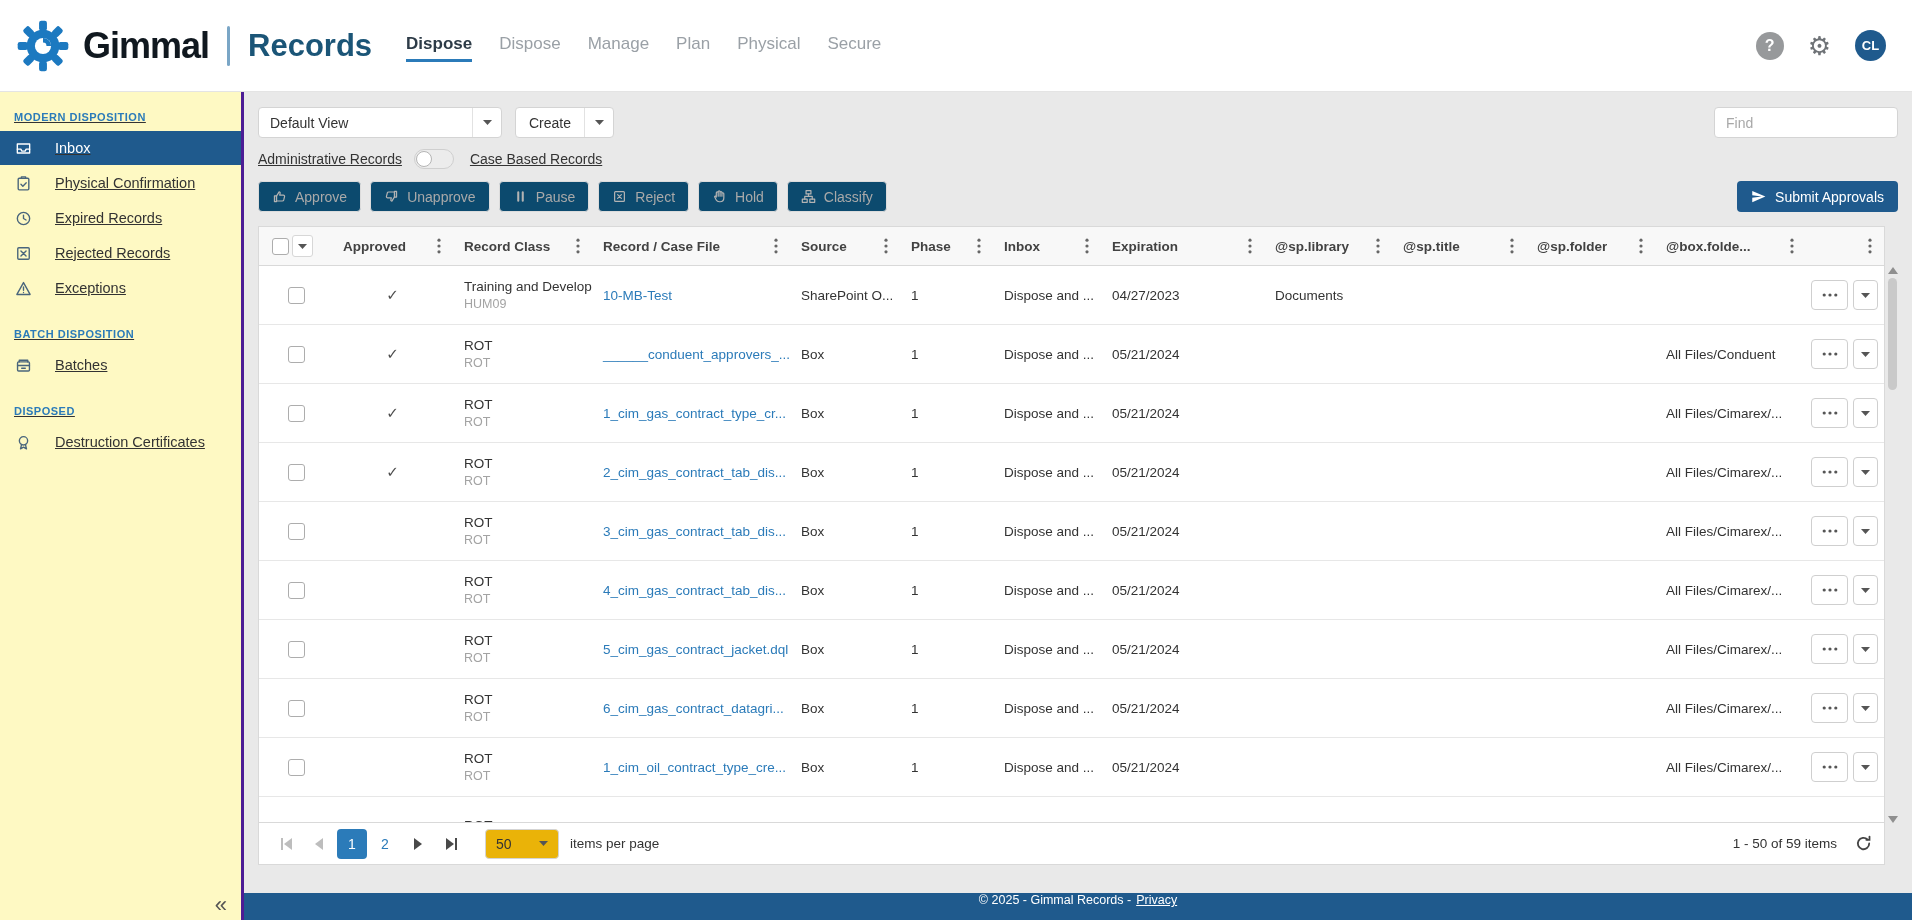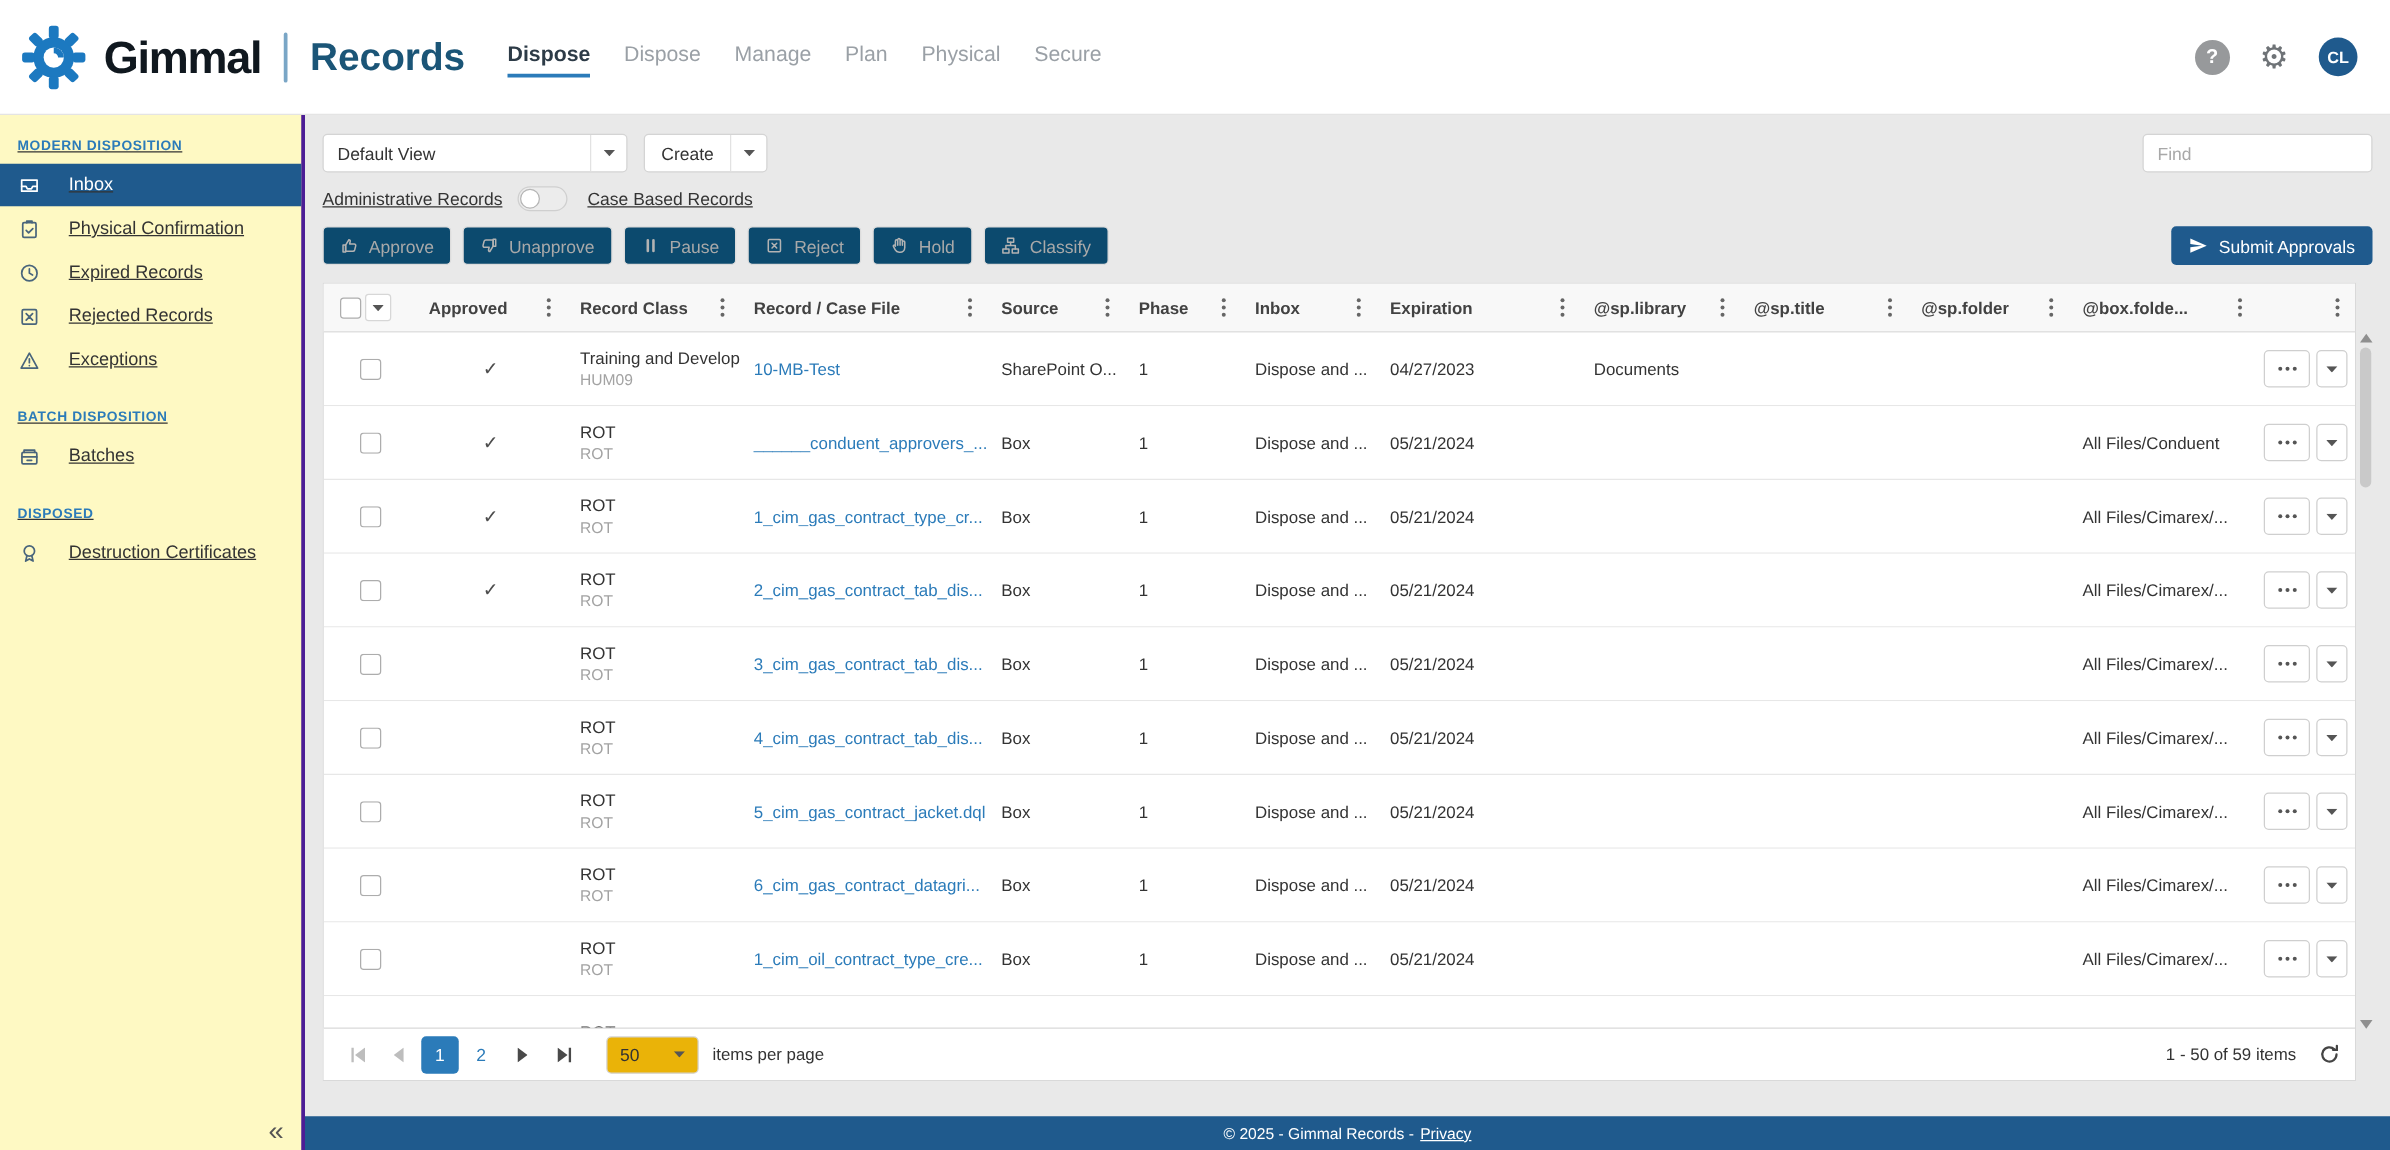--- a/index.html
+++ b/index.html
@@ -93,21 +93,21 @@
   .refresh-btn { margin-left: 18px; display: flex; }
 
   
   .vscroll { position: absolute; top: 175px; right: 13px; width: 13px; height: 556px; display: flex; flex-direction: column; align-items: center; }
   .sb-arrow { width: 0; height: 0; border-left: 5px solid transparent; border-right: 5px solid transparent; }
   .sb-arrow.up { border-bottom: 7px solid #8f8f8f; }
   .sb-arrow.down { border-top: 7px solid #8f8f8f; margin-top: auto; }
   .sb-thumb { width: 9px; height: 112px; background: #c9c9c9; border-radius: 5px; margin-top: 4px; }
 
   
-  .footer { height: 27px; background: #1f5a8d; display: flex; align-items: center; justify-content: center; gap: 5px; color: #fff; font-size: 12.5px; }
+  .footer { height: 27px; background: #1f5a8d; display: flex; justify-content: center; gap: 5px; color: #fff; font-size: 12.5px; }
   .footer .privacy { color: #fff; text-decoration: underline; }
 </style>
 </head>
 <body>
 
 <header class="topbar" data-interactable="false">
   <div class="logo" data-interactable="true">
     <svg width="54" height="54" viewBox="0 0 48 48" data-interactable="false">
       <g fill="#1c79c0">
         <circle cx="24" cy="24" r="14.5"></circle>

